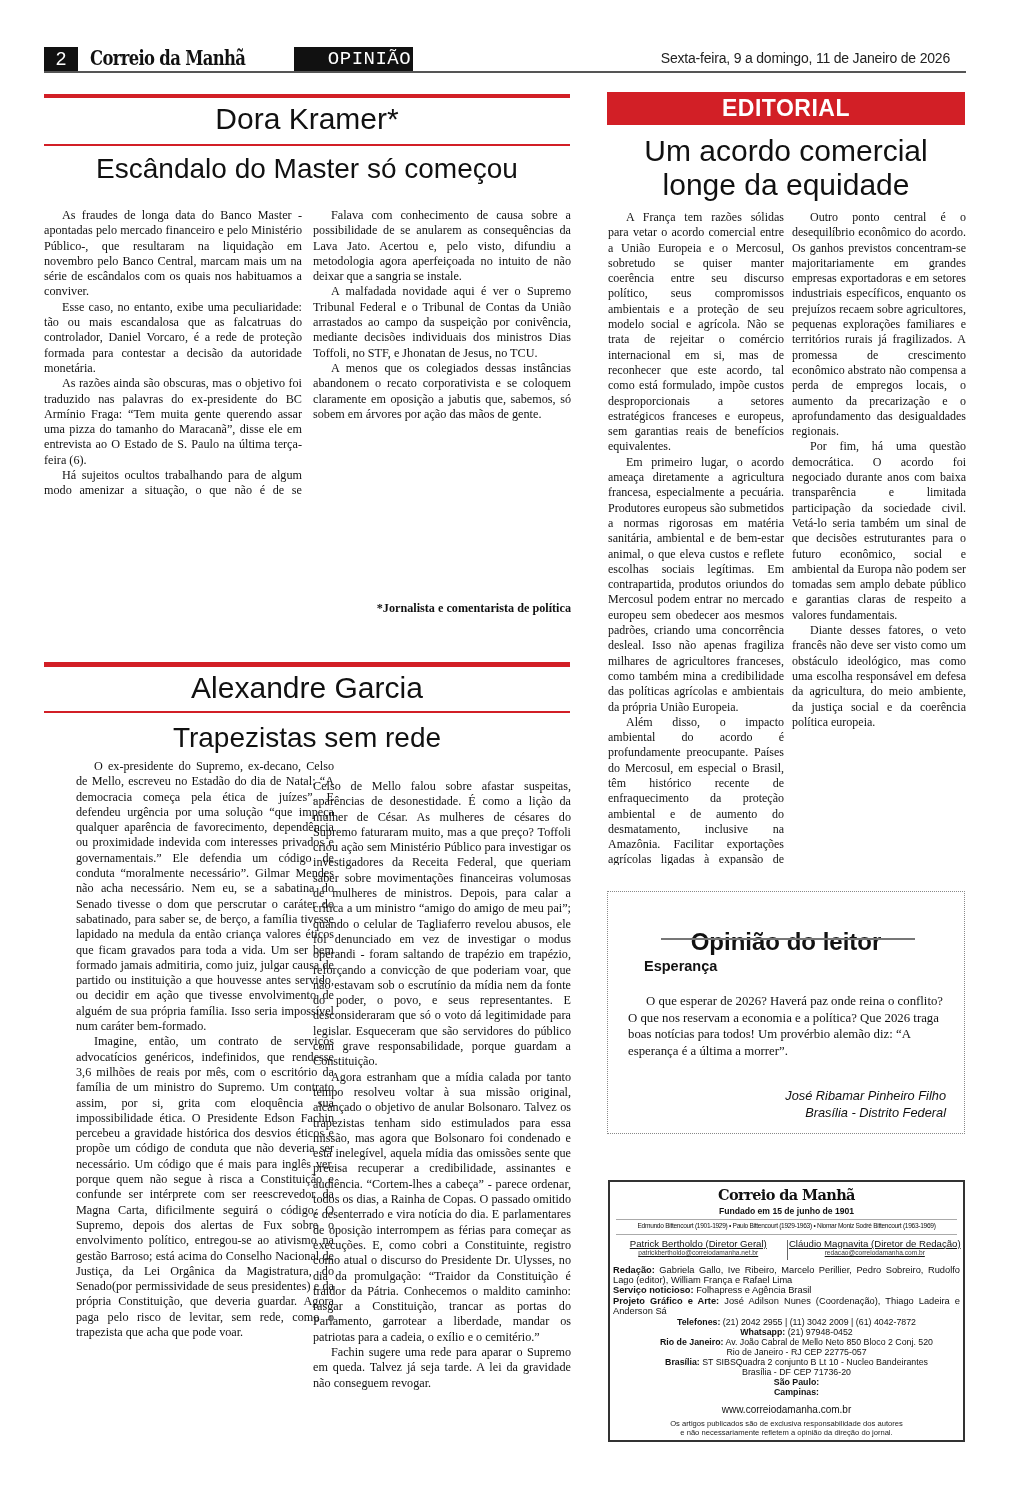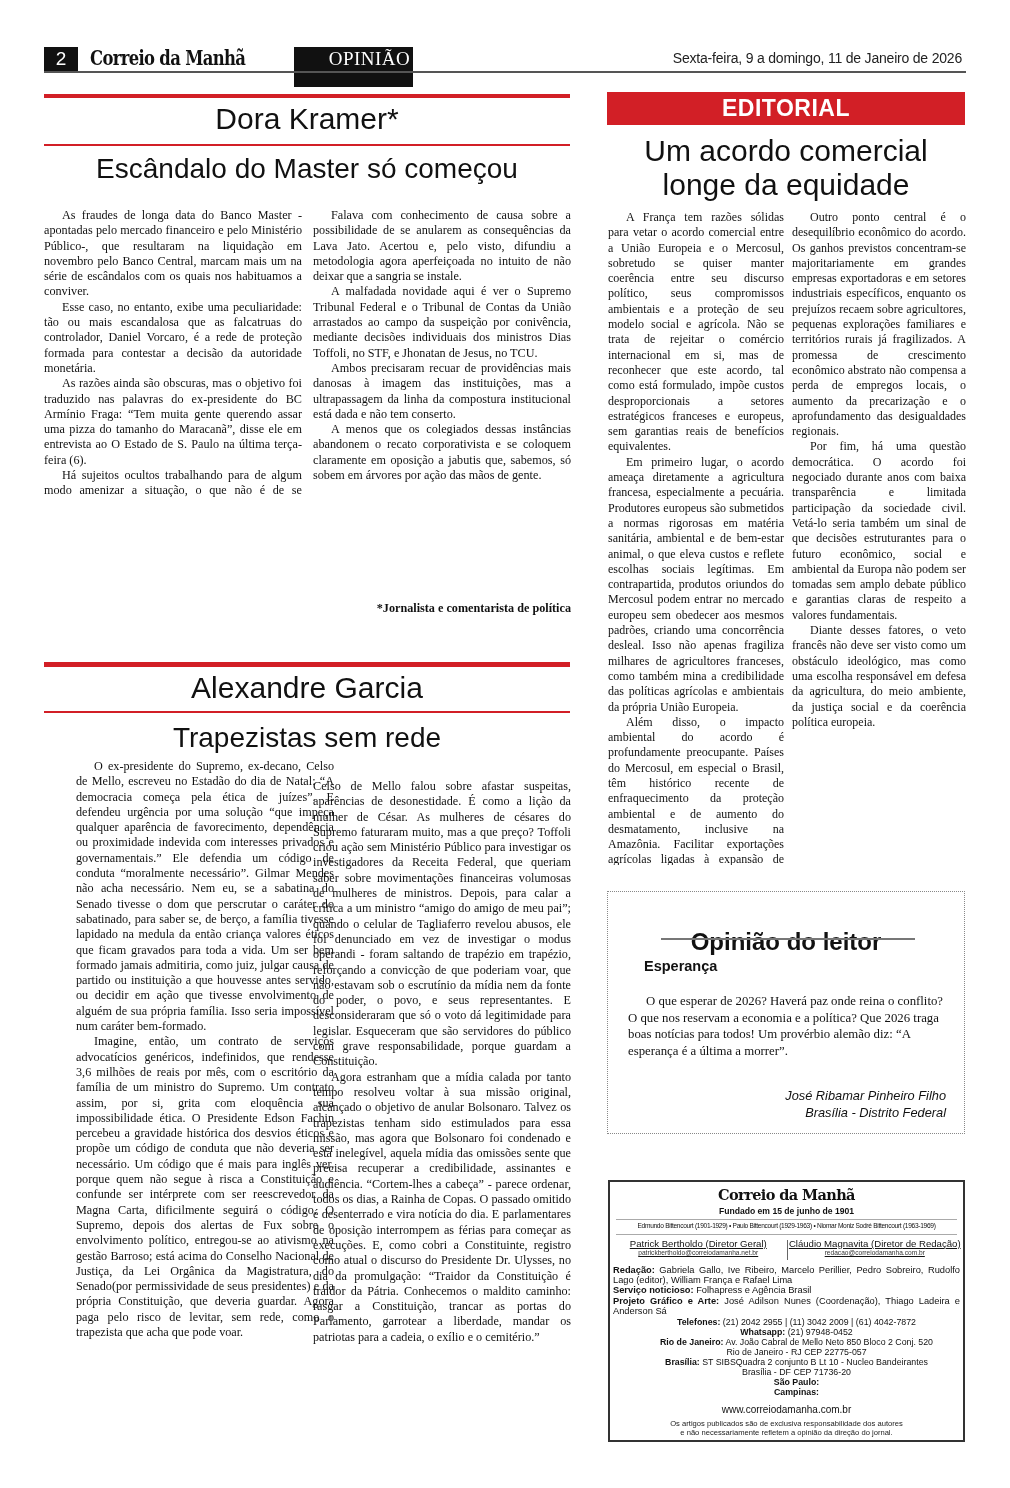--- a/index.html
+++ b/index.html
@@ -6,23 +6,23 @@
   html, body { width: 1010px; height: 1488px; background: #ffffff; overflow: hidden; }
   body { position: relative; font-family: "Liberation Serif", serif; color: #111; }
 
   
   .masthead { position: absolute; left: 44px; top: 47px; width: 922px; height: 24px; }
   .masthead .rule { position: absolute; left: 0; right: 0; bottom: -2px; height: 2px; background: #555; }
   .page-num { position: absolute; left: 0; top: 0; width: 34px; height: 24px; background: #111; color: #fff;
     font-family: "Liberation Sans", sans-serif; font-size: 19px; text-align: center; line-height: 24px; }
   .brand { position: absolute; left: 46px; top: -1px; font-family: "DejaVu Serif", serif; font-weight: bold;
     font-size: 20px; letter-spacing: -0.8px; transform: scaleX(0.82); transform-origin: left center; color: #111; }
-  .section-tag { position: absolute; left: 250px; top: 0; width: 119px; height: 40px; background: #111; color: #fff;
-    font-family: Liberation Serif, serif; font-size: 19px; text-align: center; line-height: 24px; letter-spacing: 0.5px; padding-left: 32px; }
-  .date { position: absolute; right: 4px; top: 3px; font-family: "Liberation Sans", sans-serif; font-size: 14px; color: #222; letter-spacing: -0.2px; }
+  .section-tag { position: absolute; left: 250px; top: 0; width: 119px; height: 24px; background: #111; color: #fff;
+    font-family: Liberation Mono, monospace; font-size: 19px; text-align: center; line-height: 24px; letter-spacing: 0.5px; padding-left: 32px; }
+  .date { position: absolute; right: 16px; top: 3px; font-family: "Liberation Sans", sans-serif; font-size: 14px; color: #222; letter-spacing: -0.2px; }
 
   
   .redbar { position: absolute; background: #d21f26; }
   .col-head { position: absolute; text-align: center; font-family: "Liberation Sans", sans-serif; color: #111; }
 
   .body-text { position: absolute; font-family: "Liberation Serif", serif; font-size: 12.2px; line-height: 15.3px; text-align: justify; color: #111; hyphens: auto; }
   .body-text p { text-indent: 18px; }
   .editorial-text { font-size: 12px; line-height: 15.3px; }
 
   
@@ -72,39 +72,39 @@
 
 <div class="body-text" style="left:44px; top:208px; width:258px;">
   <p>As fraudes de longa data do Banco Master -apontadas pelo mercado financeiro e pelo Ministério Público-, que resultaram na liquidação em novembro pelo Banco Central, marcam mais um na série de escândalos com os quais nos habituamos a conviver.</p>
   <p>Esse caso, no entanto, exibe uma peculiaridade: tão ou mais escandalosa que as falcatruas do controlador, Daniel Vorcaro, é a rede de proteção formada para contestar a decisão da autoridade monetária.</p>
   <p>As razões ainda são obscuras, mas o objetivo foi traduzido nas palavras do ex-presidente do BC Armínio Fraga: “Tem muita gente querendo assar uma pizza do tamanho do Maracanã”, disse ele em entrevista ao O Estado de S. Paulo na última terça-feira (6).</p>
   <p style="height:30px; overflow:hidden;">Há sujeitos ocultos trabalhando para de algum modo amenizar a situação, o que não é de se estranhar, e cujos modus operandi o então senador Romero Jucá explicitou na ideia de “estancar a sangria” mediante acordos “com o Supremo, com tudo”.</p>
 </div>
 <div class="body-text" style="left:313px; top:208px; width:258px;">
   <p>Falava com conhecimento de causa sobre a possibilidade de se anularem as consequências da Lava Jato. Acertou e, pelo visto, difundiu a metodologia agora aperfeiçoada no intuito de não deixar que a sangria se instale.</p>
   <p>A malfadada novidade aqui é ver o Supremo Tribunal Federal e o Tribunal de Contas da União arrastados ao campo da suspeição por conivência, mediante decisões individuais dos ministros Dias Toffoli, no STF, e Jhonatan de Jesus, no TCU.</p>
-  <p>Ambos precisaram recuar de providências mais danosas à imagem das instituições, mas a ultrapassagem da linha da compostura institucional está dada e não tem conserto.</p>
   <p>A menos que os colegiados dessas instâncias abandonem o recato corporativista e se coloquem claramente em oposição a jabutis que, sabemos, só sobem em árvores por ação das mãos de gente.</p>
 </div>
 <div class="body-text" style="left:313px; top:601px; width:258px; text-align:right;">
   <span style="font-weight:bold;">*Jornalista e comentarista de política</span>
 </div>
 
 <div class="redbar" style="left:44px; top:662px; width:526px; height:5px;"></div>
 <div class="col-head" style="left:44px; top:669px; width:526px; font-size:30px; line-height:38px;">Alexandre Garcia</div>
 <div class="redbar" style="left:44px; top:711px; width:526px; height:2px;"></div>
 <div class="col-head" style="left:44px; top:718px; width:526px; font-size:28px; line-height:40px;">Trapezistas sem rede</div>
 
 <div class="body-text" style="left:44px; top:759px; width:258px; height:670px; overflow:hidden;margin-left:32px;">
   <p>O ex-presidente do Supremo, ex-decano, Celso de Mello, escreveu no Estadão do dia de Natal: “A democracia começa pela ética de juízes”. E defendeu urgência por uma solução “que impeça qualquer aparência de favorecimento, dependência ou proximidade indevida com interesses privados e governamentais.”  Ele defendia um código de conduta “moralmente necessário”. Gilmar Mendes não acha necessário. Nem eu, se a sabatina do Senado tivesse o dom que perscrutar o caráter do sabatinado, para saber se, de berço, a família tivesse lapidado na medula da então criança valores éticos que ficam gravados para toda a vida. Um ser bem formado jamais admitiria, como juiz, julgar causa de partido ou instituição a que houvesse antes servido, ou decidir em ação que tivesse envolvimento de alguém de sua própria família. Isso seria impossível num caráter bem-formado.</p>
   <p>Imagine, então, um contrato de serviços advocatícios genéricos, indefinidos, que rendesse 3,6 milhões de reais por mês, com o escritório da família de um ministro do Supremo.  Um contrato assim, por si, grita com eloquência sua impossibilidade ética. O Presidente Edson Fachin percebeu a gravidade histórica dos desvios éticos e propõe um código de conduta que não deveria ser necessário. Um código que é mais para inglês ver, porque quem não segue à risca a Constituição e confunde ser intérprete com ser reescrevedor da Magna Carta, dificilmente seguirá o código. O Supremo, depois dos alertas de Fux sobre o envolvimento político, entregou-se ao ativismo na gestão Barroso; está acima do Conselho Nacional de Justiça, da Lei Orgânica da Magistratura, do Senado(por permissividade de seus presidentes) e da própria Constituição, que deveria guardar. Agora paga pelo risco de levitar, sem rede, como o trapezista que acha que pode voar.</p>
 </div>
 <div class="body-text" style="left:313px; top:779px; width:258px; height:670px; overflow:hidden;">
   <p style="text-indent:0;">Celso de Mello falou sobre afastar suspeitas, aparências de desonestidade. É como a lição da mulher de César. As mulheres de césares do Supremo faturaram muito, mas a que preço? Toffoli criou ação sem Ministério Público para investigar os investigadores da Receita Federal, que queriam saber sobre movimentações financeiras volumosas de mulheres de ministros. Depois, para calar a crítica a um ministro “amigo do amigo de meu pai”; quando o celular de Tagliaferro revelou abusos, ele foi denunciado em vez de investigar o modus operandi  - foram saltando de trapézio em trapézio, reforçando a convicção de que poderiam voar, que não estavam sob o escrutínio da mídia nem da fonte do poder, o povo, e seus representantes. E desconsideraram que só o voto dá legitimidade para legislar. Esqueceram que são servidores do público com grave responsabilidade, porque guardam a Constituição.</p>
   <p>Agora estranham que a mídia calada por tanto tempo resolveu voltar à sua missão original, alcançado o objetivo de anular Bolsonaro. Talvez os trapezistas  tenham sido estimulados para essa missão, mas agora que Bolsonaro foi condenado e está inelegível,  aquela mídia das omissões sente que precisa recuperar a credibilidade, assinantes e audiência. “Cortem-lhes a cabeça” - parece ordenar, todos os dias, a Rainha de Copas.  O passado omitido é desenterrado e vira notícia do dia. E parlamentares de oposição interrompem as férias para começar as execuções. E, como cobri a Constituinte, registro como atual o discurso do Presidente Dr. Ulysses, no dia da promulgação: “Traidor da Constituição é traidor da Pátria. Conhecemos o maldito caminho: rasgar a Constituição, trancar as portas do Parlamento, garrotear a liberdade, mandar os patriotas para a cadeia, o exílio e o cemitério.”</p>
+  <p>Fachin sugere uma rede para aparar o Supremo em queda. Talvez já seja tarde. A lei da gravidade não conseguem revogar.</p>
 </div>
 
 <div class="editorial-label">EDITORIAL</div>
 <div class="col-head" style="left:607px; top:134px; width:358px; font-size:30px; line-height:34px;">
   <div>Um acordo comercial</div>
   <div>longe da equidade</div>
 </div>
 <div class="body-text editorial-text" style="left:608px; top:210px; width:176px; height:655px; overflow:hidden;">
   <p>A França tem razões sólidas para vetar o acordo comercial entre a União Europeia e o Mercosul, sobretudo se quiser manter coerência entre seu discurso político, seus compromissos ambientais e a proteção de seu modelo social e agrícola. Não se trata de rejeitar o comércio internacional em si, mas de reconhecer que este acordo, tal como está formulado, impõe custos desproporcionais a setores estratégicos franceses e europeus, sem garantias reais de benefícios equivalentes.</p>
   <p>Em primeiro lugar, o acordo ameaça diretamente a agricultura francesa, especialmente a pecuária. Produtores europeus são submetidos a normas rigorosas em matéria sanitária, ambiental e de bem-estar animal, o que eleva custos e reflete escolhas sociais legítimas. Em contrapartida, produtos oriundos do Mercosul podem entrar no mercado europeu sem obedecer aos mesmos padrões, criando uma concorrência desleal. Isso não apenas fragiliza milhares de agricultores franceses, como também mina a credibilidade das políticas agrícolas e ambientais da própria União Europeia.</p>

